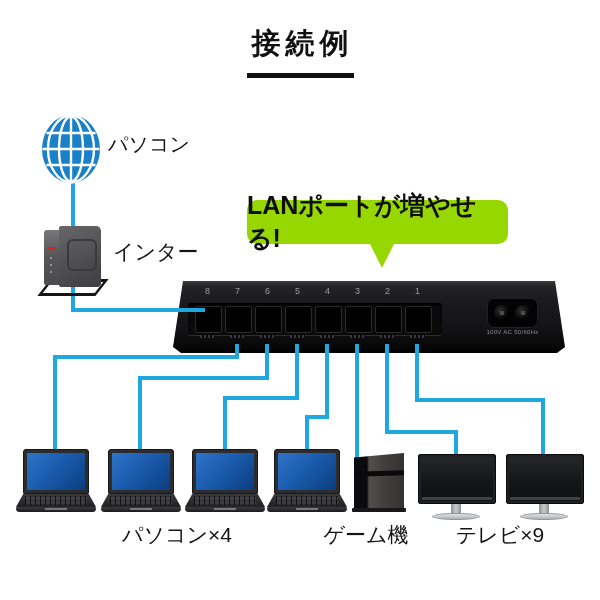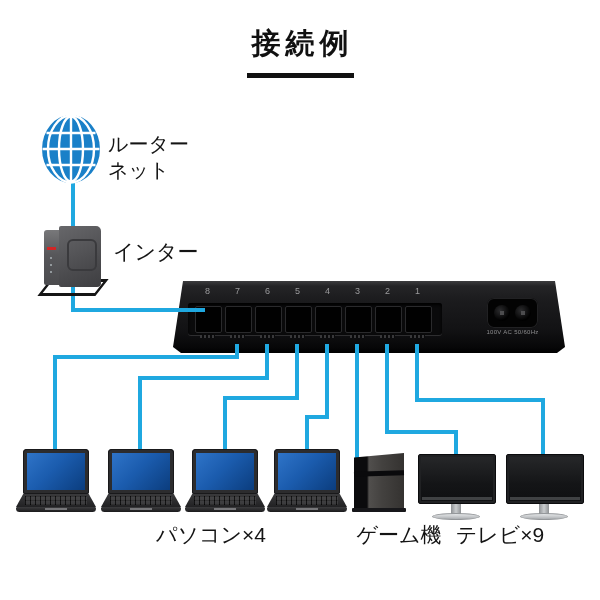--- a/index.html
+++ b/index.html
@@ -16,22 +16,22 @@
   .cable { stroke:var(--cable-blue,#1fa8e0); stroke-width:4; fill:none; }
 
   
   .globe { position:absolute; left:40px; top:113px; z-index:5; }
 
   
   .lbl { position:absolute; color:#141414; font-weight:500; z-index:6; }
   .lbl-internet { left:108px; top:131px; font-size:20px; line-height:26px; }
   .lbl-router   { left:113px; top:238px; font-size:21px; }
   .lbl-device   { top:521px; font-size:21px; text-align:center; }
-  .lbl-pcs  { left:66px;  width:200px;text-align:right; }
-  .lbl-game { left:319px; width:160px; }
+  .lbl-pcs  { left:77px;  width:200px; }
+  .lbl-game { left:286px; width:160px; }
   .lbl-tvs  { left:420px; width:160px; }
 
   
   .router { position:absolute; left:44px; top:226px; width:58px; height:70px; z-index:5; }
   .router-front { position:absolute; left:0; top:4px; width:15px; height:55px;
         background:linear-gradient(180deg,#78787a,#57575a 45%,#4b4b4e); border-radius:3px 0 0 2px; }
   .router-side { position:absolute; left:15px; top:0; width:42px; height:61px;
         background:linear-gradient(155deg,#67676a,#4b4b4e 65%,#3e3e41); border-radius:2px 5px 4px 2px; }
   .router-inset { position:absolute; left:8px; top:13px; width:26px; height:28px;
         border:2px solid #3a3a3d; border-radius:6px; }
@@ -132,38 +132,38 @@
     <g stroke="#fff" stroke-width="2.4" fill="none">
       <path d="M31 3 V69"></path>
       <ellipse cx="31" cy="36" rx="12" ry="32.5"></ellipse>
       <ellipse cx="31" cy="36" rx="23" ry="33.5"></ellipse>
       <path d="M6.5 20 H55.5"></path>
       <path d="M2.5 36 H59.5"></path>
       <path d="M6.5 52 H55.5"></path>
     </g>
   </svg>
   <div class="lbl lbl-internet">
-    <div>ルーター</div>
-    <div>ネット</div>
+    <div>パソコン</div>
   </div>
 
   <div class="router">
     <div class="router-stand"></div>
     <div class="router-front">
       <div class="router-stripe"></div>
       <div class="router-led" style="top:27px"></div>
       <div class="router-led" style="top:34px"></div>
       <div class="router-led" style="top:41px"></div>
     </div>
     <div class="router-side">
       <div class="router-inset"></div>
     </div>
   </div>
   <div class="lbl lbl-router">インター</div>
 
+  <div class="callout">LANポートが増やせる!</div>
 
   <div class="switch">
     <div class="port-panel"></div>
     <span class="port-num" style="left:24px">8</span>
     <span class="port-num" style="left:54px">7</span>
     <span class="port-num" style="left:84px">6</span>
     <span class="port-num" style="left:114px">5</span>
     <span class="port-num" style="left:144px">4</span>
     <span class="port-num" style="left:174px">3</span>
     <span class="port-num" style="left:204px">2</span>

